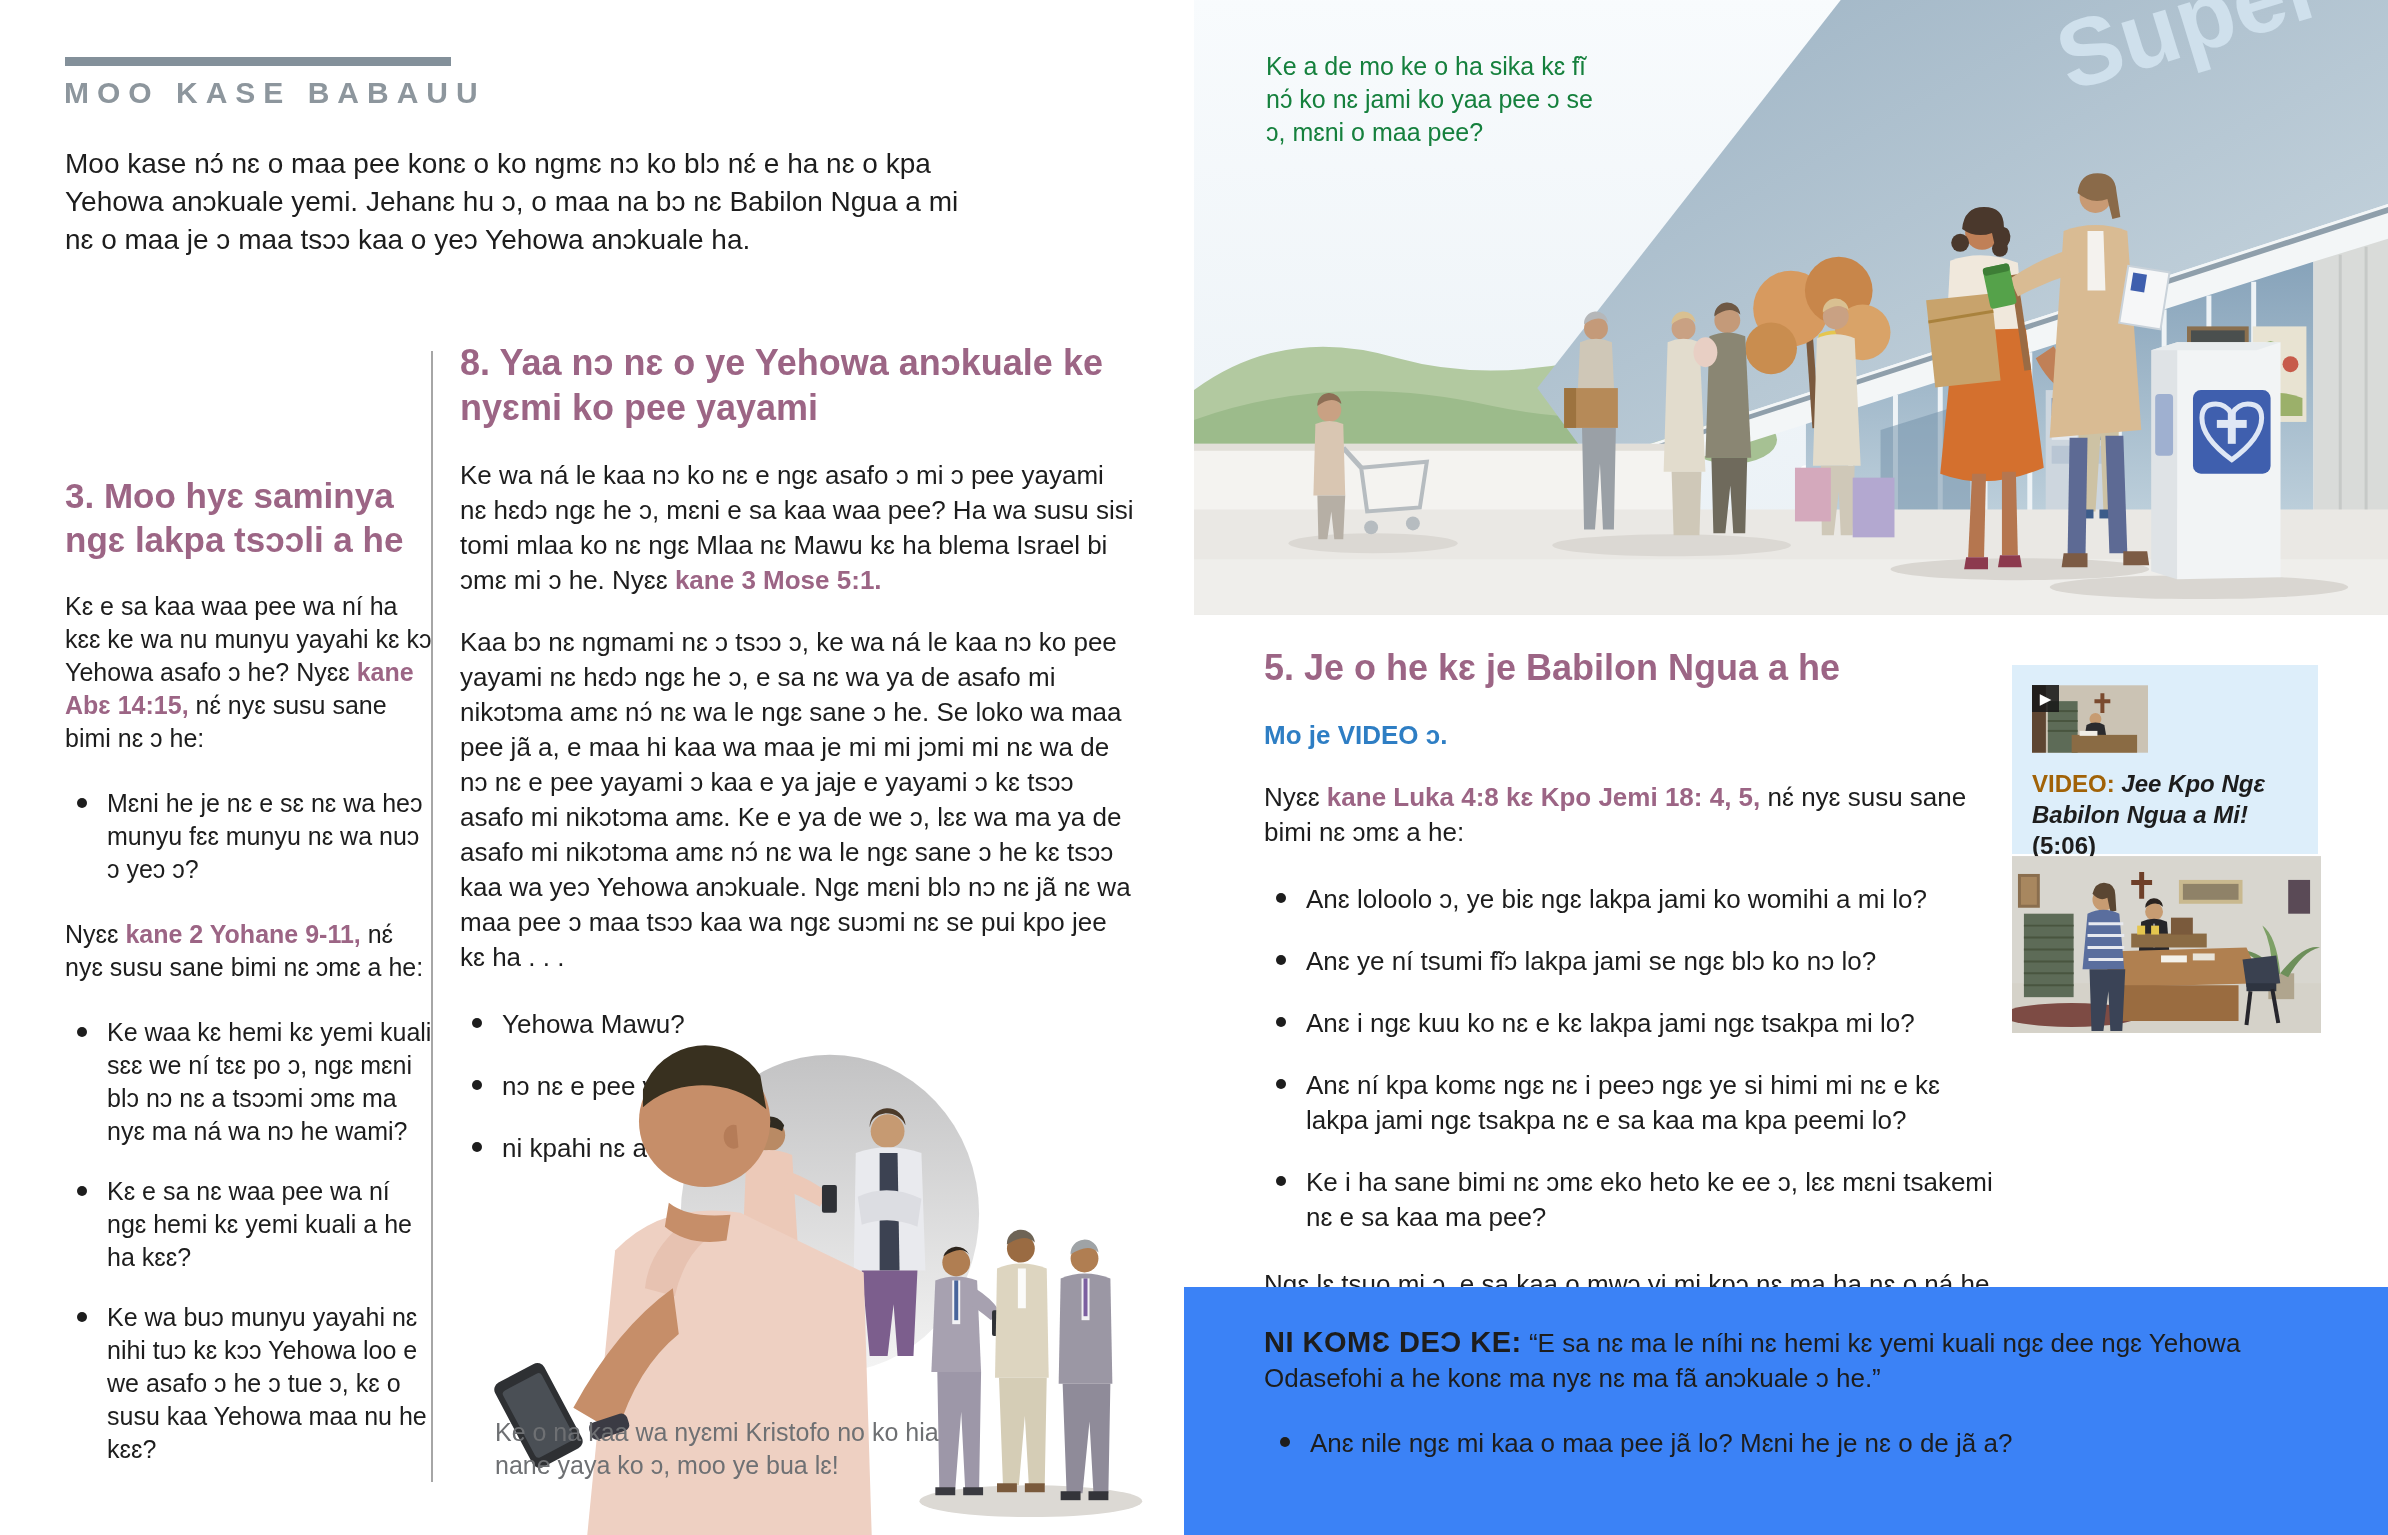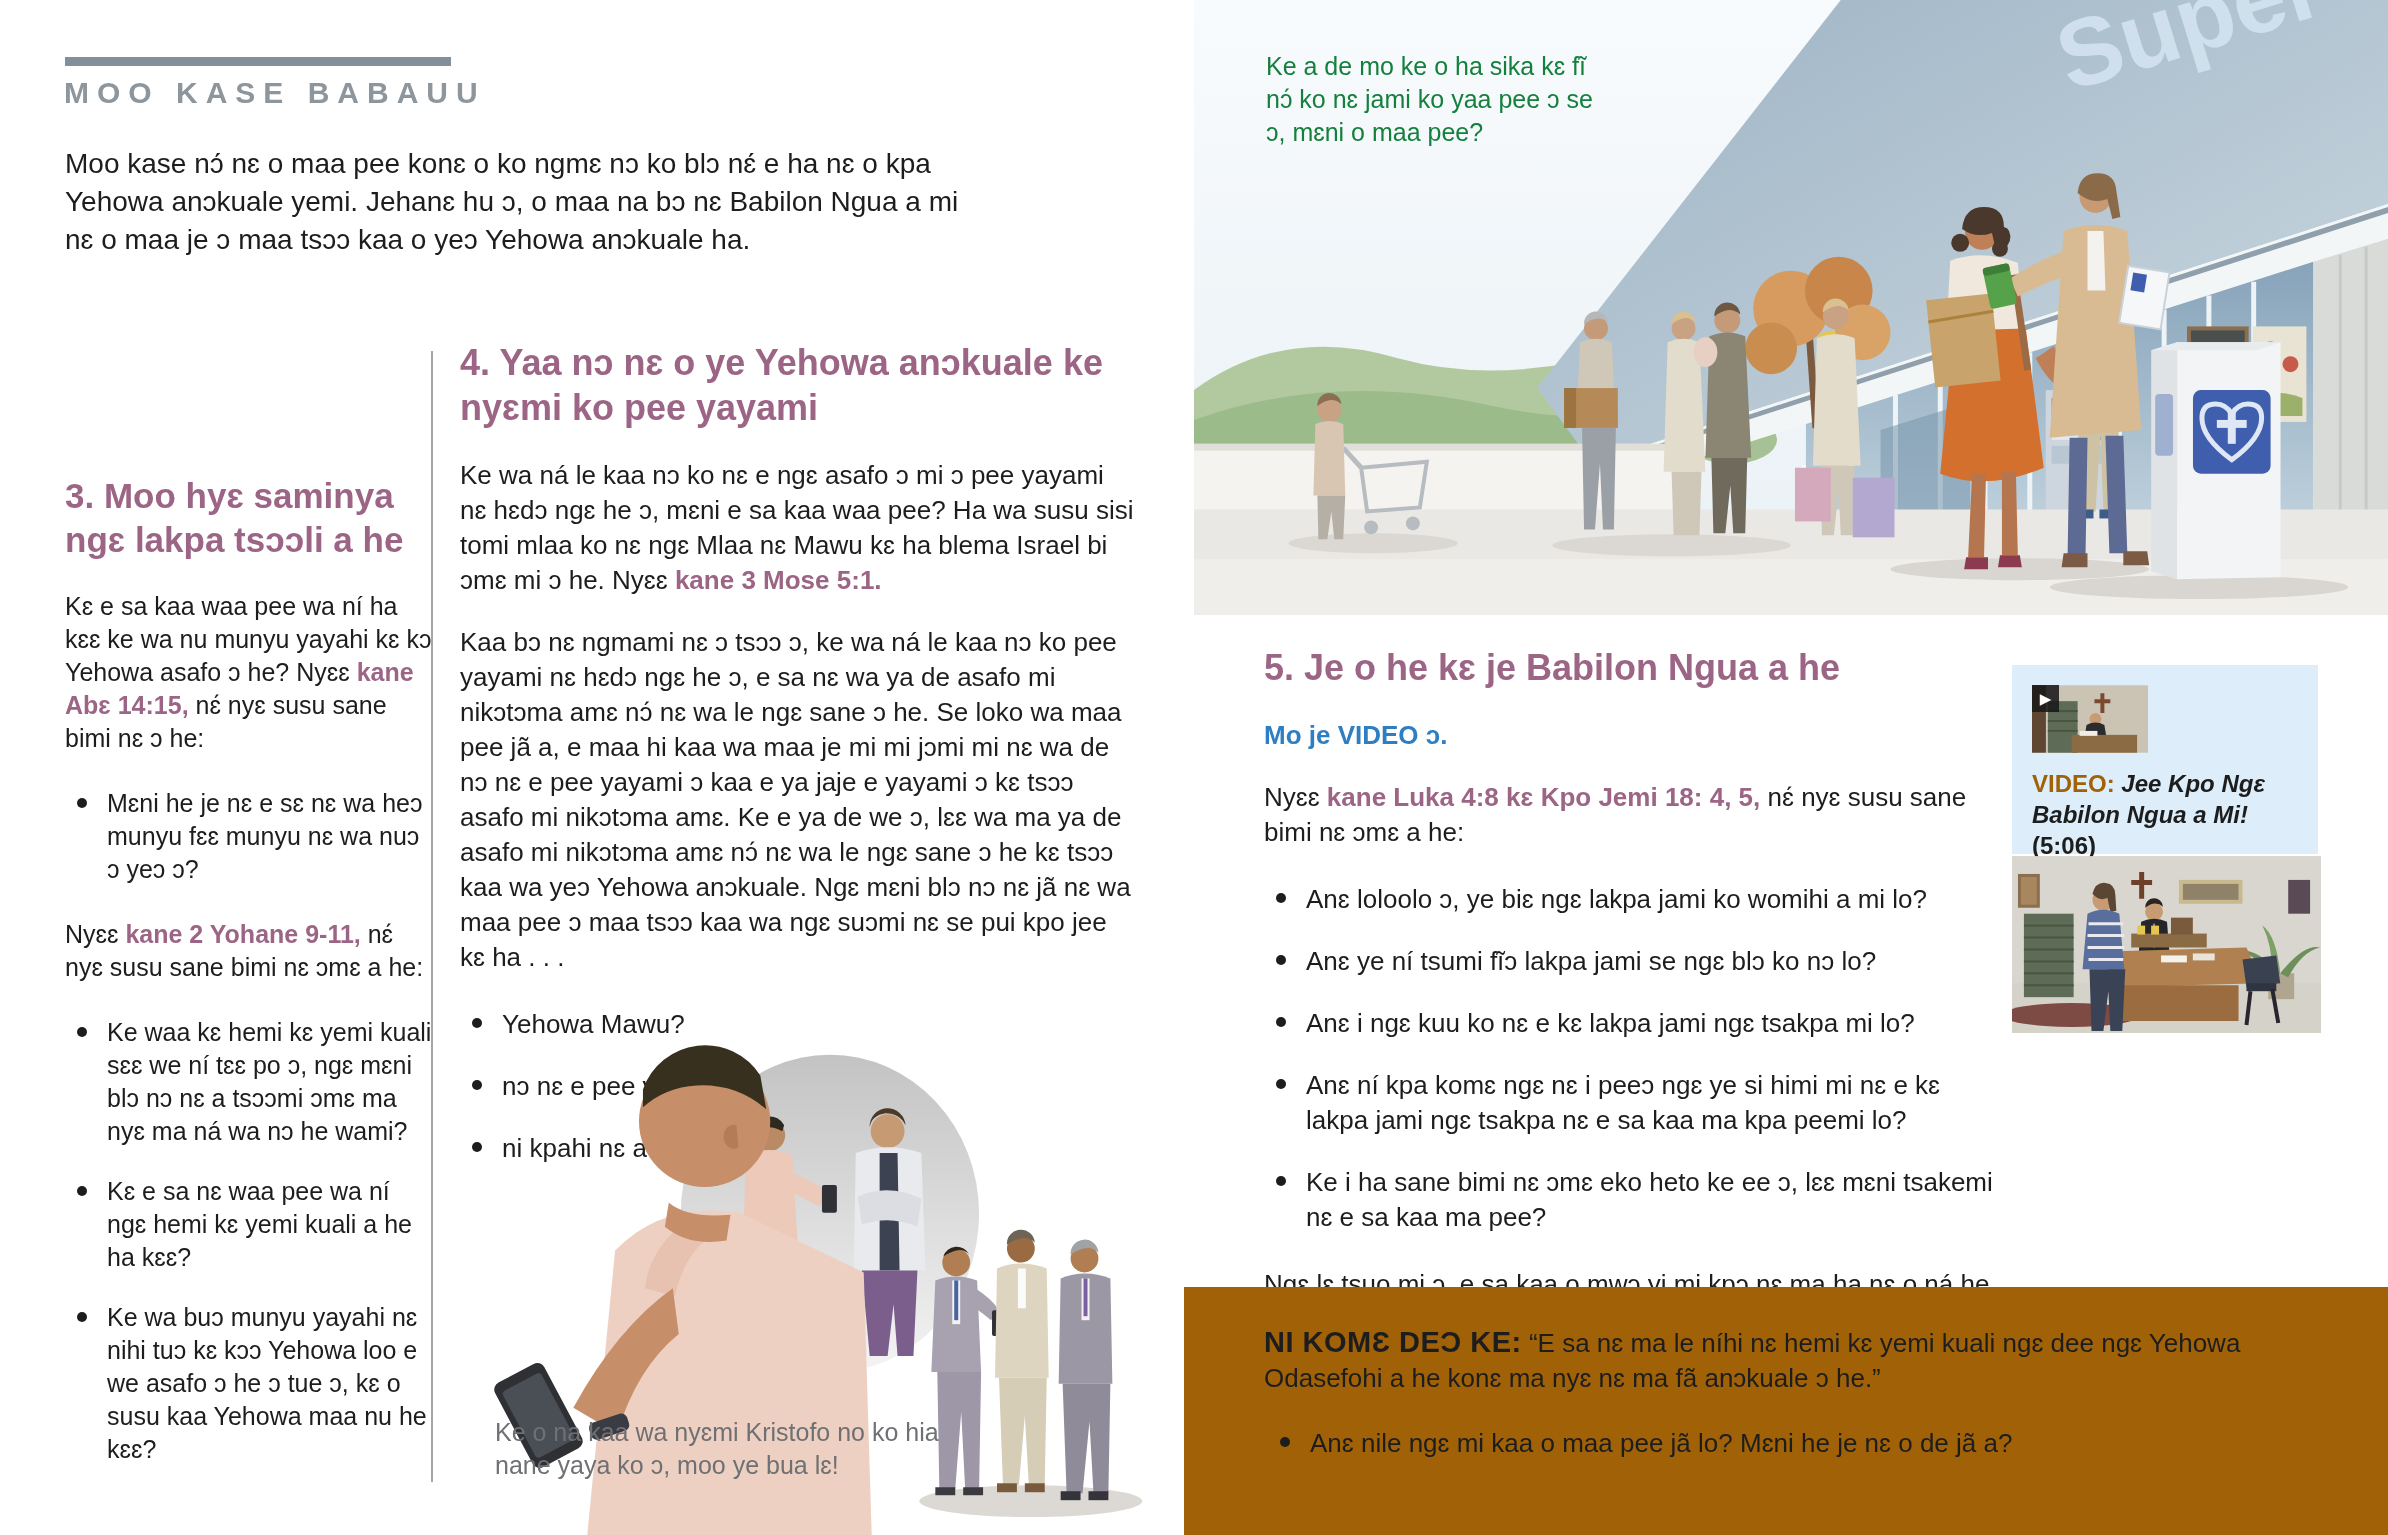--- a/index.html
+++ b/index.html
@@ -46,21 +46,21 @@
   .thumb { position:absolute; left:20px; top:20px; width:116px; height:68px; }
   .play-overlay { position:absolute; left:0; top:0; width:27px; height:27px; background:rgba(25,25,25,.88);
                   display:flex; align-items:center; justify-content:center; }
   .play-glyph { color:#ffffff; font-size:15px; line-height:1; }
   .vcap { position:absolute; left:20px; top:103px; width:273px; font-size:24px; line-height:31px; font-weight:bold; }
   .vlabel { color:#a16207; }
   .vtitle { font-style:italic; }
   .photo2 { left:2012px; top:856px; width:309px; height:177px; }
 
   
-  .review { left:1184px; top:1287px; width:1204px; height:249px; background:#a16207; }
+  .review { left:1184px; top:1287px; width:1204px; height:249px; background:#3b82f6; }
   .review-inner { padding:38px 46px 0 80px; font-size:26px; line-height:35px; }
   .review-label { font-weight:bold; font-size:29px; letter-spacing:0.5px; }
   .review ul.qs { margin:30px 0 8px 0; }
   .review ul.qs li { padding-left:46px; margin-bottom:0; }
   .review ul.qs li::before { left:16px; }
 </style>
 </head>
 <body>
 
 <div class="page">
@@ -79,21 +79,21 @@
     </ul>
     <p><span>Nyɛɛ </span><span class="link">kane 2 Yohane 9-11,</span><span> nɛ́ nyɛ susu sane bimi nɛ ɔmɛ a he:</span></p>
     <ul class="qs">
       <li><span>Ke waa kɛ hemi kɛ yemi kuali sɛɛ we ní tɛɛ po ɔ, ngɛ mɛni blɔ nɔ nɛ a tsɔɔmi ɔmɛ ma nyɛ ma ná wa nɔ he wami?</span></li>
       <li><span>Kɛ e sa nɛ waa pee wa ní ngɛ hemi kɛ yemi kuali a he ha kɛɛ?</span></li>
       <li><span>Ke wa buɔ munyu yayahi nɛ nihi tuɔ kɛ kɔɔ Yehowa loo e we asafo ɔ he ɔ tue ɔ, kɛ o susu kaa Yehowa maa nu he kɛɛ?</span></li>
     </ul>
   </section>
 
   <section class="col col4">
-    <h3 class="sec-h">4. Yaa nɔ nɛ o ye Yehowa anɔkuale ke nyɛmi ko pee yayami</h3>
+    <h3 class="sec-h">8. Yaa nɔ nɛ o ye Yehowa anɔkuale ke nyɛmi ko pee yayami</h3>
     <p><span>Ke wa ná le kaa nɔ ko nɛ e ngɛ asafo ɔ mi ɔ pee yayami nɛ hɛdɔ ngɛ he ɔ, mɛni e sa kaa waa pee? Ha wa susu sisi tomi mlaa ko nɛ ngɛ Mlaa nɛ Mawu kɛ ha blema Israel bi ɔmɛ mi ɔ he. Nyɛɛ </span><span class="link">kane 3 Mose 5:1.</span></p>
     <p>Kaa bɔ nɛ ngmami nɛ ɔ tsɔɔ ɔ, ke wa ná le kaa nɔ ko pee yayami nɛ hɛdɔ ngɛ he ɔ, e sa nɛ wa ya de asafo mi nikɔtɔma amɛ nɔ́ nɛ wa le ngɛ sane ɔ he. Se loko wa maa pee jã a, e maa hi kaa wa maa je mi mi jɔmi mi nɛ wa de nɔ nɛ e pee yayami ɔ kaa e ya jaje e yayami ɔ kɛ tsɔɔ asafo mi nikɔtɔma amɛ. Ke e ya de we ɔ, lɛɛ wa ma ya de asafo mi nikɔtɔma amɛ nɔ́ nɛ wa le ngɛ sane ɔ he kɛ tsɔɔ kaa wa yeɔ Yehowa anɔkuale. Ngɛ mɛni blɔ nɔ nɛ jã nɛ wa maa pee ɔ maa tsɔɔ kaa wa ngɛ suɔmi nɛ se pui kpo jee kɛ ha . . .</p>
     <ul class="qs">
       <li><span>Yehowa Mawu?</span></li>
       <li><span>nɔ nɛ e pee yayami ɔ?</span></li>
       <li><span>ni kpahi nɛ a ngɛ asafo ɔ mi ɔ?</span></li>
     </ul>
   </section>
 
   <div class="abs mid-illo">

